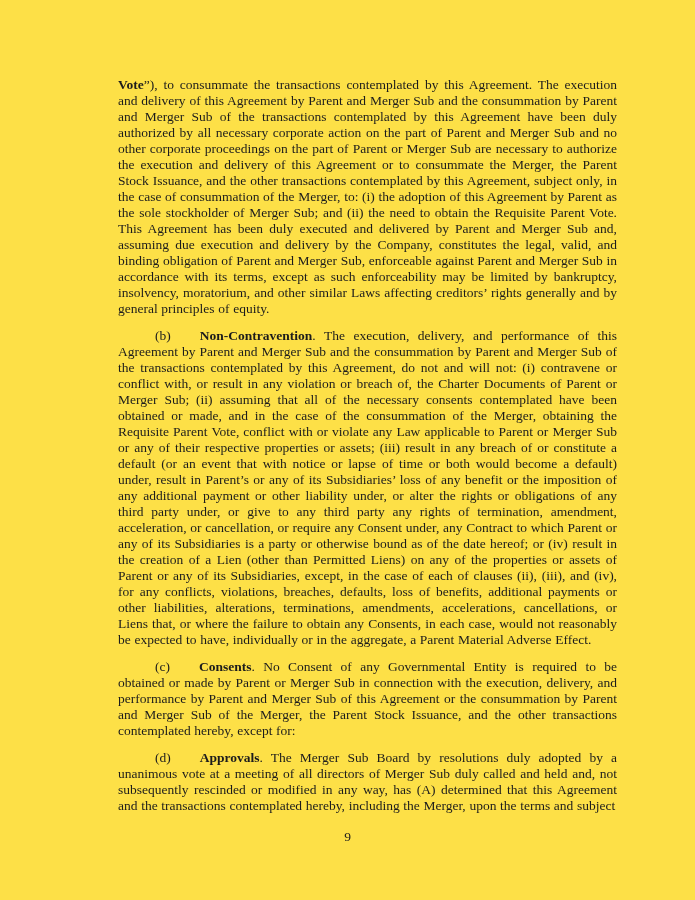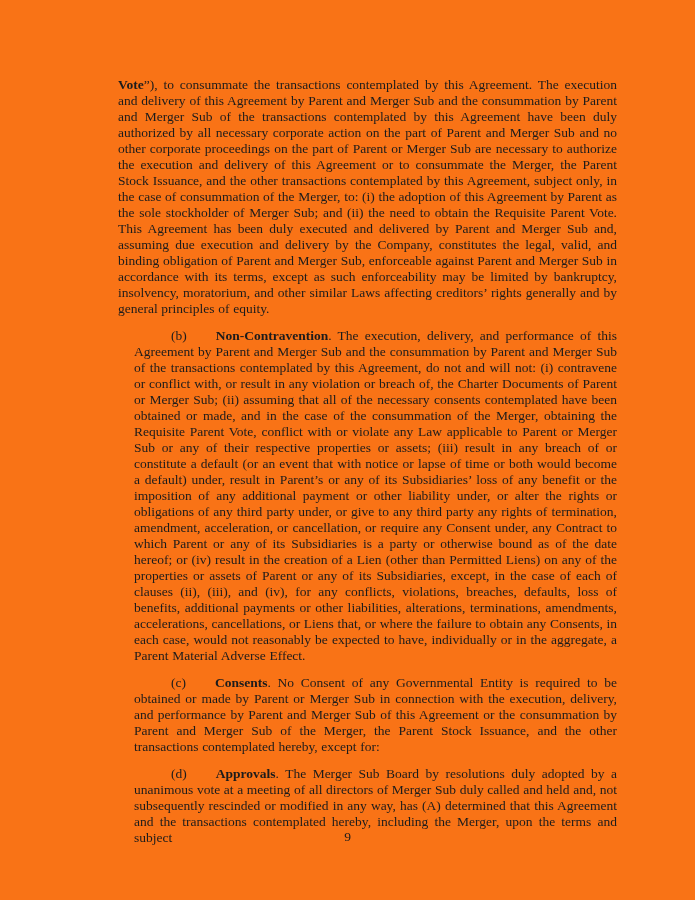--- a/index.html
+++ b/index.html
@@ -4,21 +4,21 @@
 <style>
   html, body {
     margin: 0;
     padding: 0;
     background: #ffffff;
   }
   .page {
     position: relative;
     width: 695px;
     height: 900px;
-    background: #f97316;
+    background: #fde047;
     font-family: "Liberation Serif", "DejaVu Serif", serif;
     color: #1c1c1c;
     overflow: hidden;
   }
   .content {
     position: absolute;
     left: 118px;
     top: 77px;
     width: 499px;
   }
@@ -27,21 +27,20 @@
     font-size: 13.5px;
     line-height: 16px;
     text-align: justify;
     word-spacing: 0.02em;
   }
   .para + .para {
     margin-top: 11px;
   }
   .para.section {
     text-indent: 37px;
-    margin-left: 16px;
   }
   .bold {
     font-weight: bold;
   }
   .tab {
     display: inline-block;
     width: 29px;
   }
   .page-number {
     position: absolute;

